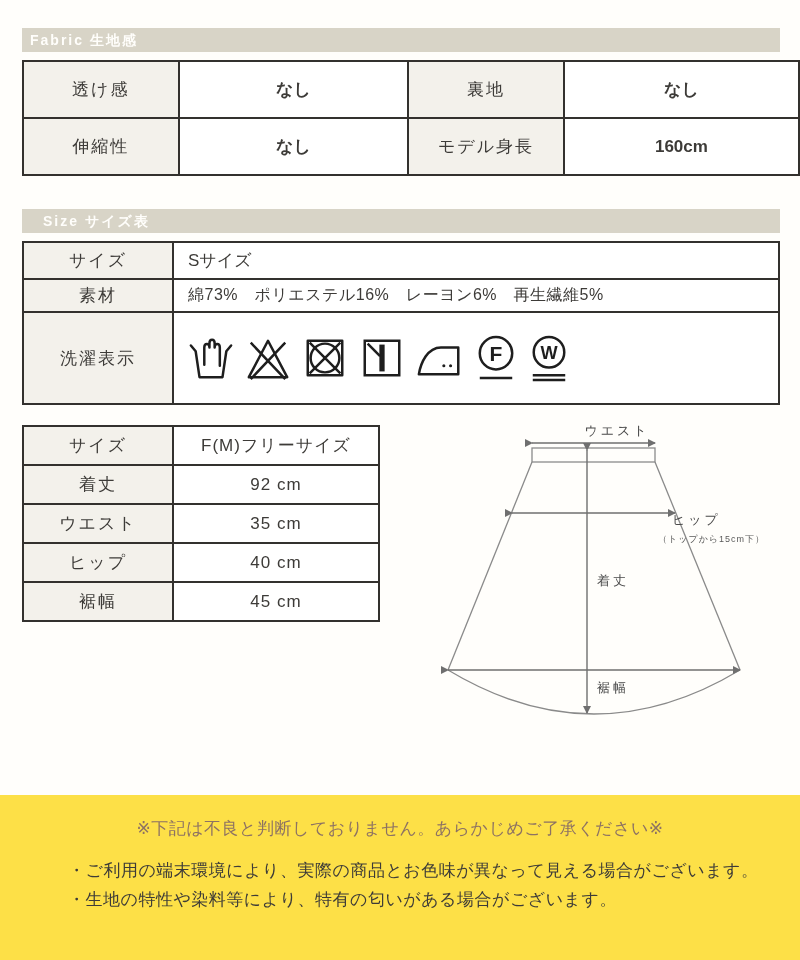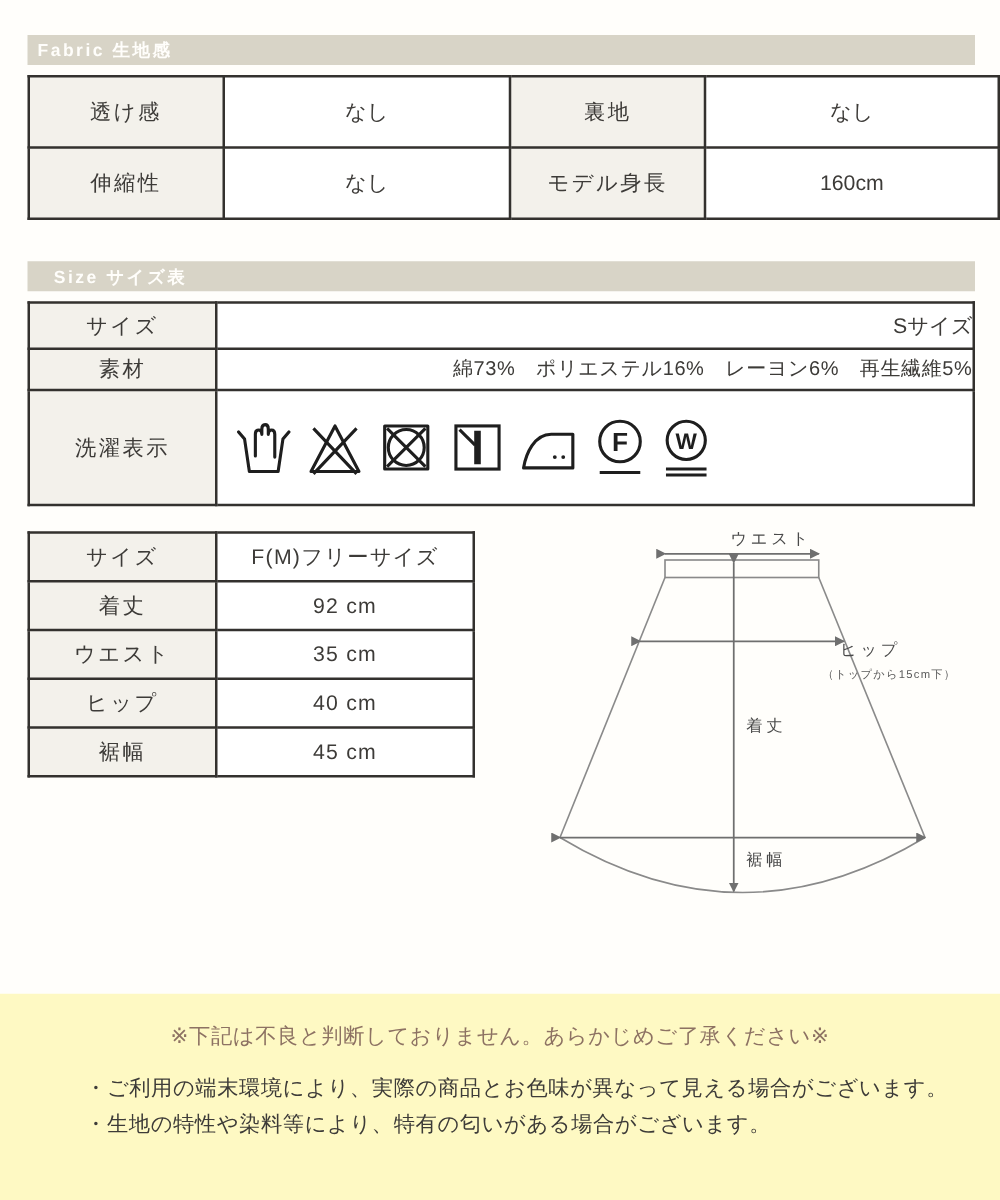--- a/index.html
+++ b/index.html
@@ -16,44 +16,44 @@
   #fabric-bar { top:28px; }
   #size-bar { top:209px;padding-left:21px; }
 
   table { border-collapse:collapse; }
   td { border:2px solid #33312e; font-size:17px; color:#3d3b38; background:#ffffff; }
   td.hd { background:#f3f1eb; text-align:center; letter-spacing:2px; }
 
   #fabric-table { position:absolute; left:22px; top:60px; }
   #fabric-table td { height:57px; text-align:center; }
   #fabric-table td.hd { width:180px; }
-  #fabric-table td.val { width:268px; }
+  #fabric-table td.val { width:268px;font-weight:bold; }
 
   #size-table { position:absolute; left:22px; top:241px; }
   #size-table td.hd { width:150px; }
-  #size-table td.val { width:606px; text-align:right; padding-left:14px; }
+  #size-table td.val { width:606px; text-align:left; padding-left:14px; }
   #size-table tr.r1 td { height:37px; }
   #size-table tr.r2 td { height:33px; }
   #size-table tr.r2 td.val { font-size:16px; letter-spacing:0.5px; }
   #size-table tr.r3 td { height:92px; }
   .care-row { display:flex; align-items:center; gap:11px; padding:2px 0; }
   .care-row svg { display:block; }
 
   #measure-table { position:absolute; left:22px; top:425px; }
   #measure-table td { height:39px; text-align:center; }
   #measure-table td.hd { width:150px; }
   #measure-table td.val { width:206px; letter-spacing:1px; }
 
   #skirt-diagram { position:absolute; left:435px; top:418px; }
   #skirt-diagram text { fill:#4a4a4a; font-size:13px; letter-spacing:3px; font-family:"Liberation Sans","DejaVu Sans",sans-serif; }
   #skirt-diagram text.small { font-size:9px; letter-spacing:1px; fill:#5a5a5a; }
 
   #notice-box {
     position:absolute; left:0; top:795px; width:800px; height:165px;
-    background:#fef9c3; padding-top:22px;
+    background:#fde047; padding-top:22px;
   }
   #notice-heading {
     text-align:center; color:#8d7263; font-size:17px; letter-spacing:0.5px;
     margin-bottom:16px;
   }
   .notice-item {
     padding-left:68px; padding-right:20px; font-size:17px; color:#3d3b38;
     line-height:29px; letter-spacing:0.5px;
   }
 </style>

